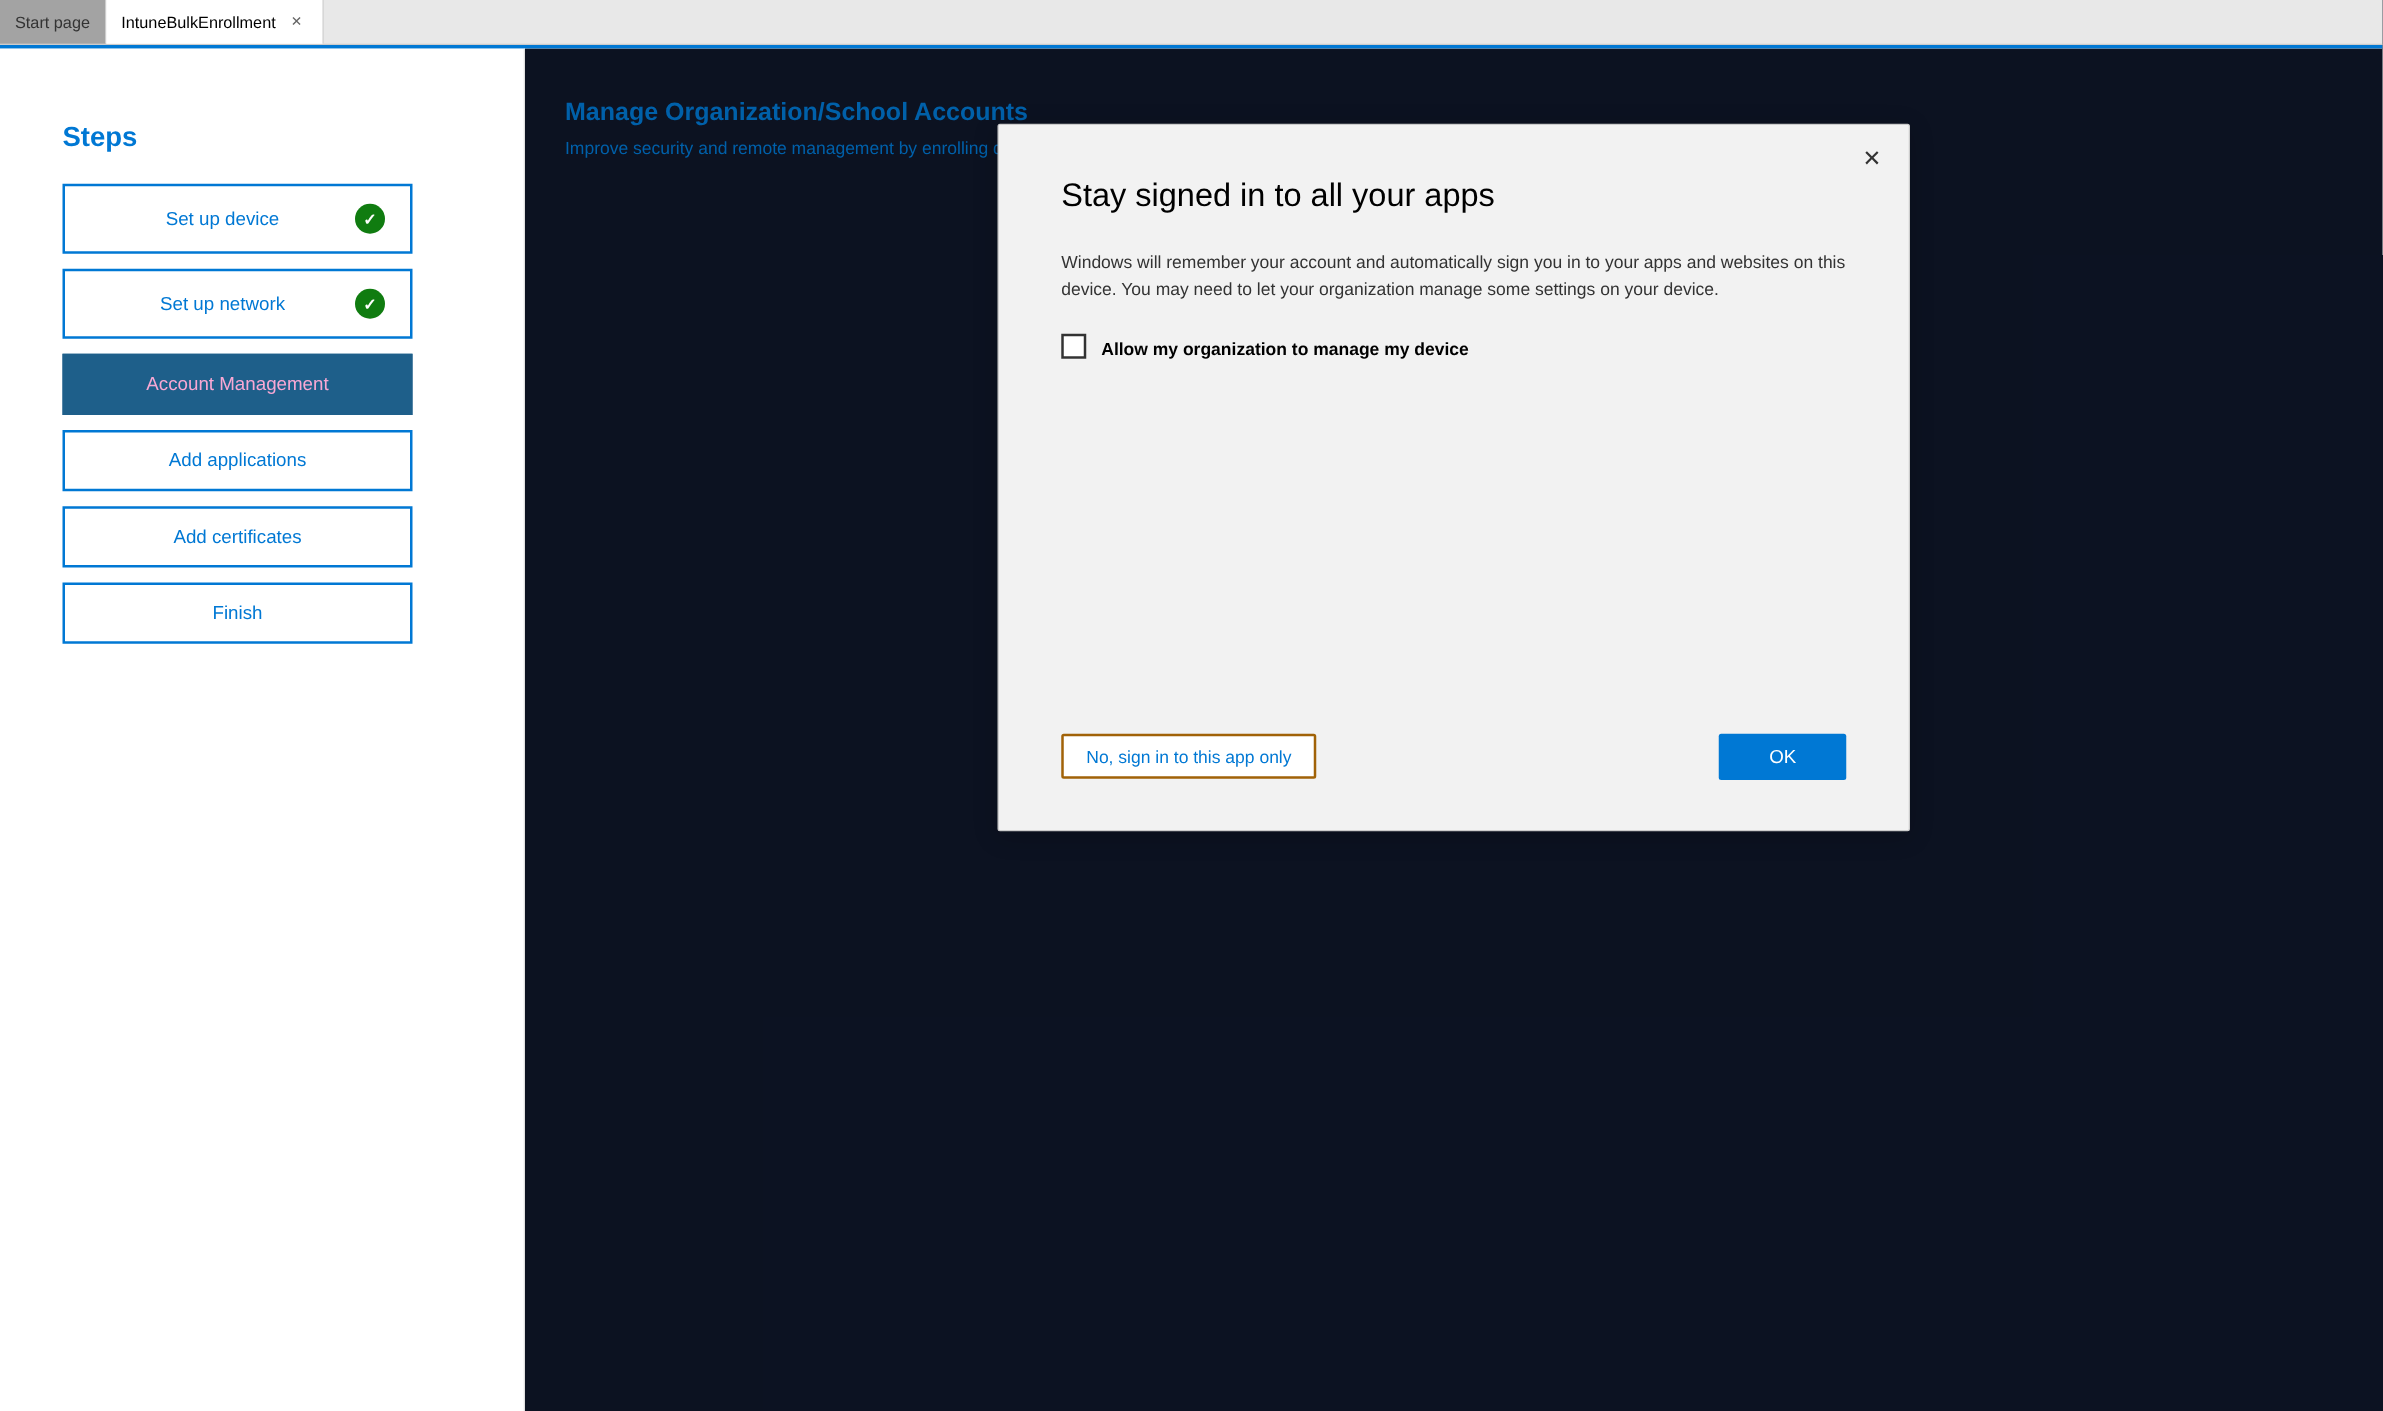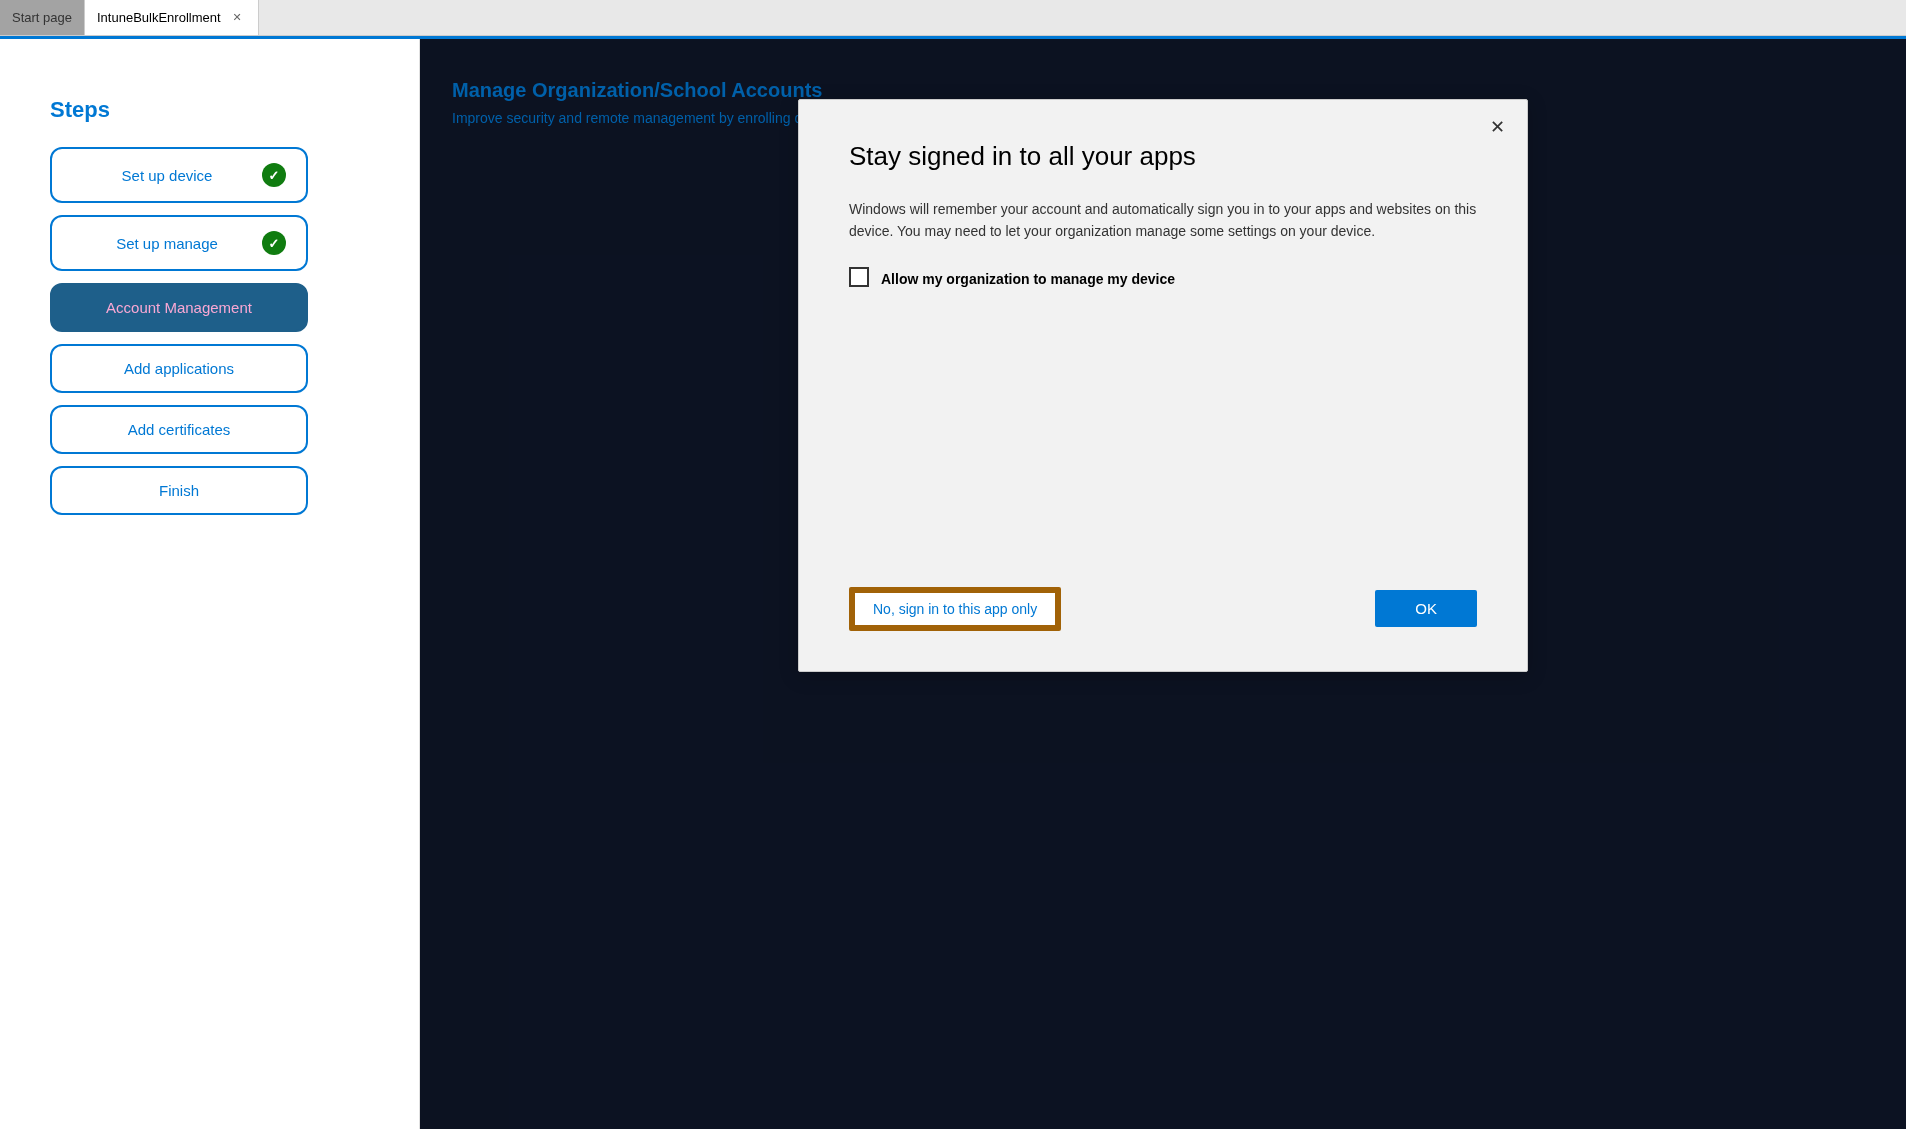--- a/index.html
+++ b/index.html
@@ -63,25 +63,25 @@
       background: #fff;
       border-right: 1px solid #e0e0e0;
     }
     .sidebar-title {
       font-size: 22px;
       font-weight: 600;
       color: #0078d4;
       margin-bottom: 24px;
     }
     .step-btn {
-      width: 258px;
+      width: 280px;
       padding: 14px 20px;
       margin-bottom: 12px;
       border: 2px solid #0078d4;
-      border-radius: 12px;
+      border-radius: 0;
       background: #fff;
       color: #0078d4;
       font-size: 15px;
       font-family: 'Segoe UI', Arial, sans-serif;
       cursor: pointer;
       display: flex;
       align-items: center;
       justify-content: space-between;
       position: relative;
     }
@@ -196,21 +196,21 @@
       font-weight: 600;
       color: #000;
     }
     .modal-footer {
       display: flex;
       align-items: center;
       justify-content: space-between;
     }
     .btn-sign-in-only {
       padding: 8px 18px;
-      border: 6px solid #a16207;
+      border: 2px solid #a16207;
       background: #fff;
       color: #0078d4;
       font-size: 14px;
       font-family: 'Segoe UI', Arial, sans-serif;
       cursor: pointer;
       border-radius: 2px;
     }
     .btn-ok {
       padding: 10px 40px;
       background: #0078d4;
@@ -241,21 +241,21 @@
 
   <div class="sidebar">
     <div class="sidebar-title">Steps</div>
 
     <button class="step-btn">
       <span class="step-btn-label">Set up device</span>
       <span class="check-icon"></span>
     </button>
 
     <button class="step-btn">
-      <span class="step-btn-label">Set up manage</span>
+      <span class="step-btn-label">Set up network</span>
       <span class="check-icon"></span>
     </button>
 
     <button class="step-btn active">
       <span class="step-btn-label">Account Management</span>
     </button>
 
     <button class="step-btn">
       <span class="step-btn-label">Add applications</span>
     </button>

